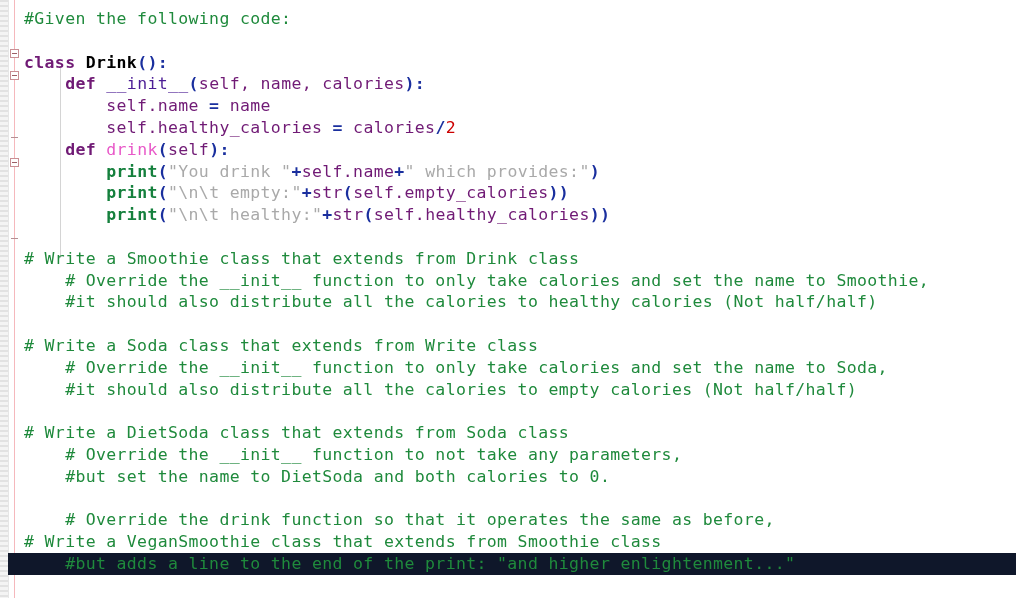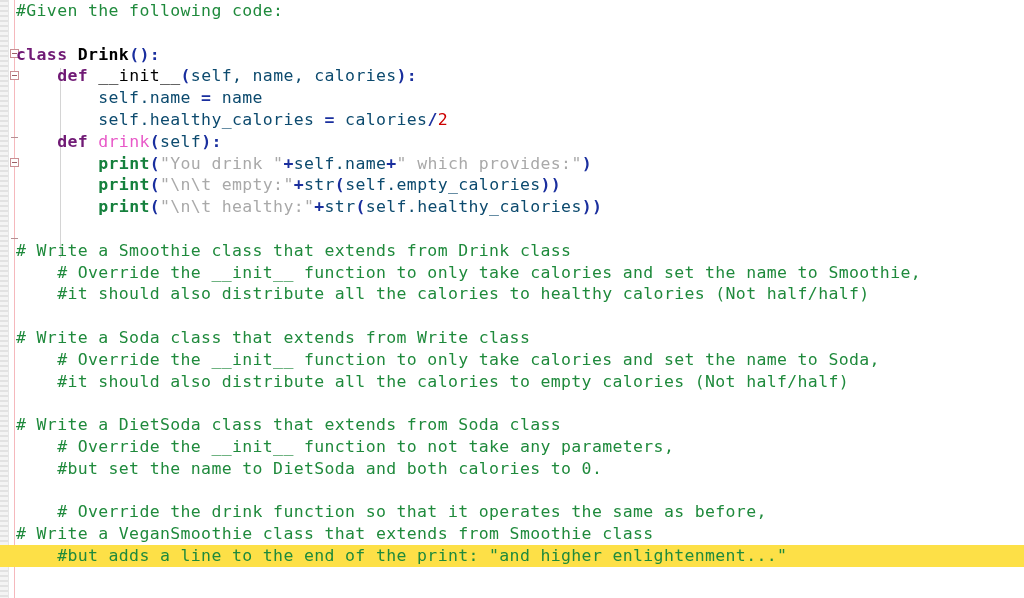--- a/index.html
+++ b/index.html
@@ -59,56 +59,56 @@
     left: 11px;
     width: 7px; height: 1px;
     background: #b58f93;
   }
 
   
   #code {
     position: absolute;
     left: 0; top: 0;
     width: 1024px; height: 598px;
-    padding: 0;
+    padding: 8px;
   }
   .line {
     position: relative;
     height: 21.8px;
     line-height: 21.8px;
     white-space: pre;
     font-size: 16.5px;
     letter-spacing: 0.35px;
     color: #000000;
     padding-left: 16px;
   }
   .line.current {
-    background: #fde047;
+    background: #0f172a;
   }
   .line-inner { display: inline-block; }
 
   
   .indent-guide {
     position: absolute;
     width: 1px;
     background: #d4d4d4;
   }
 
   
   .cm   { color: #1f8a3c; }              
   .kw   { color: #701a75; font-weight: bold; }  
   .cls  { color: #000000; font-weight: bold; }  
-  .dund { color: #000000; }              
+  .dund { color: #4c1d95; }              
   .fn   { color: #e858c8; }              
   .op   { color: #1a2f9e; font-weight: bold; }  
   .str  { color: #a9a9a9; }              
   .num  { color: #cc0000; }              
   .pl   { color: #000000; }              
   .bi   { color: #15803d; font-weight: bold; }  
-  .var  { color: #0c4a6e; }              
+  .var  { color: #701a75; }              
 </style>
 </head>
 <body>
 
 <div id="editor">
 
   <div class="gutter-strip"></div>
   <div class="fold-rail"></div>
 
   <div class="fold-box" style="top:49px"></div>

